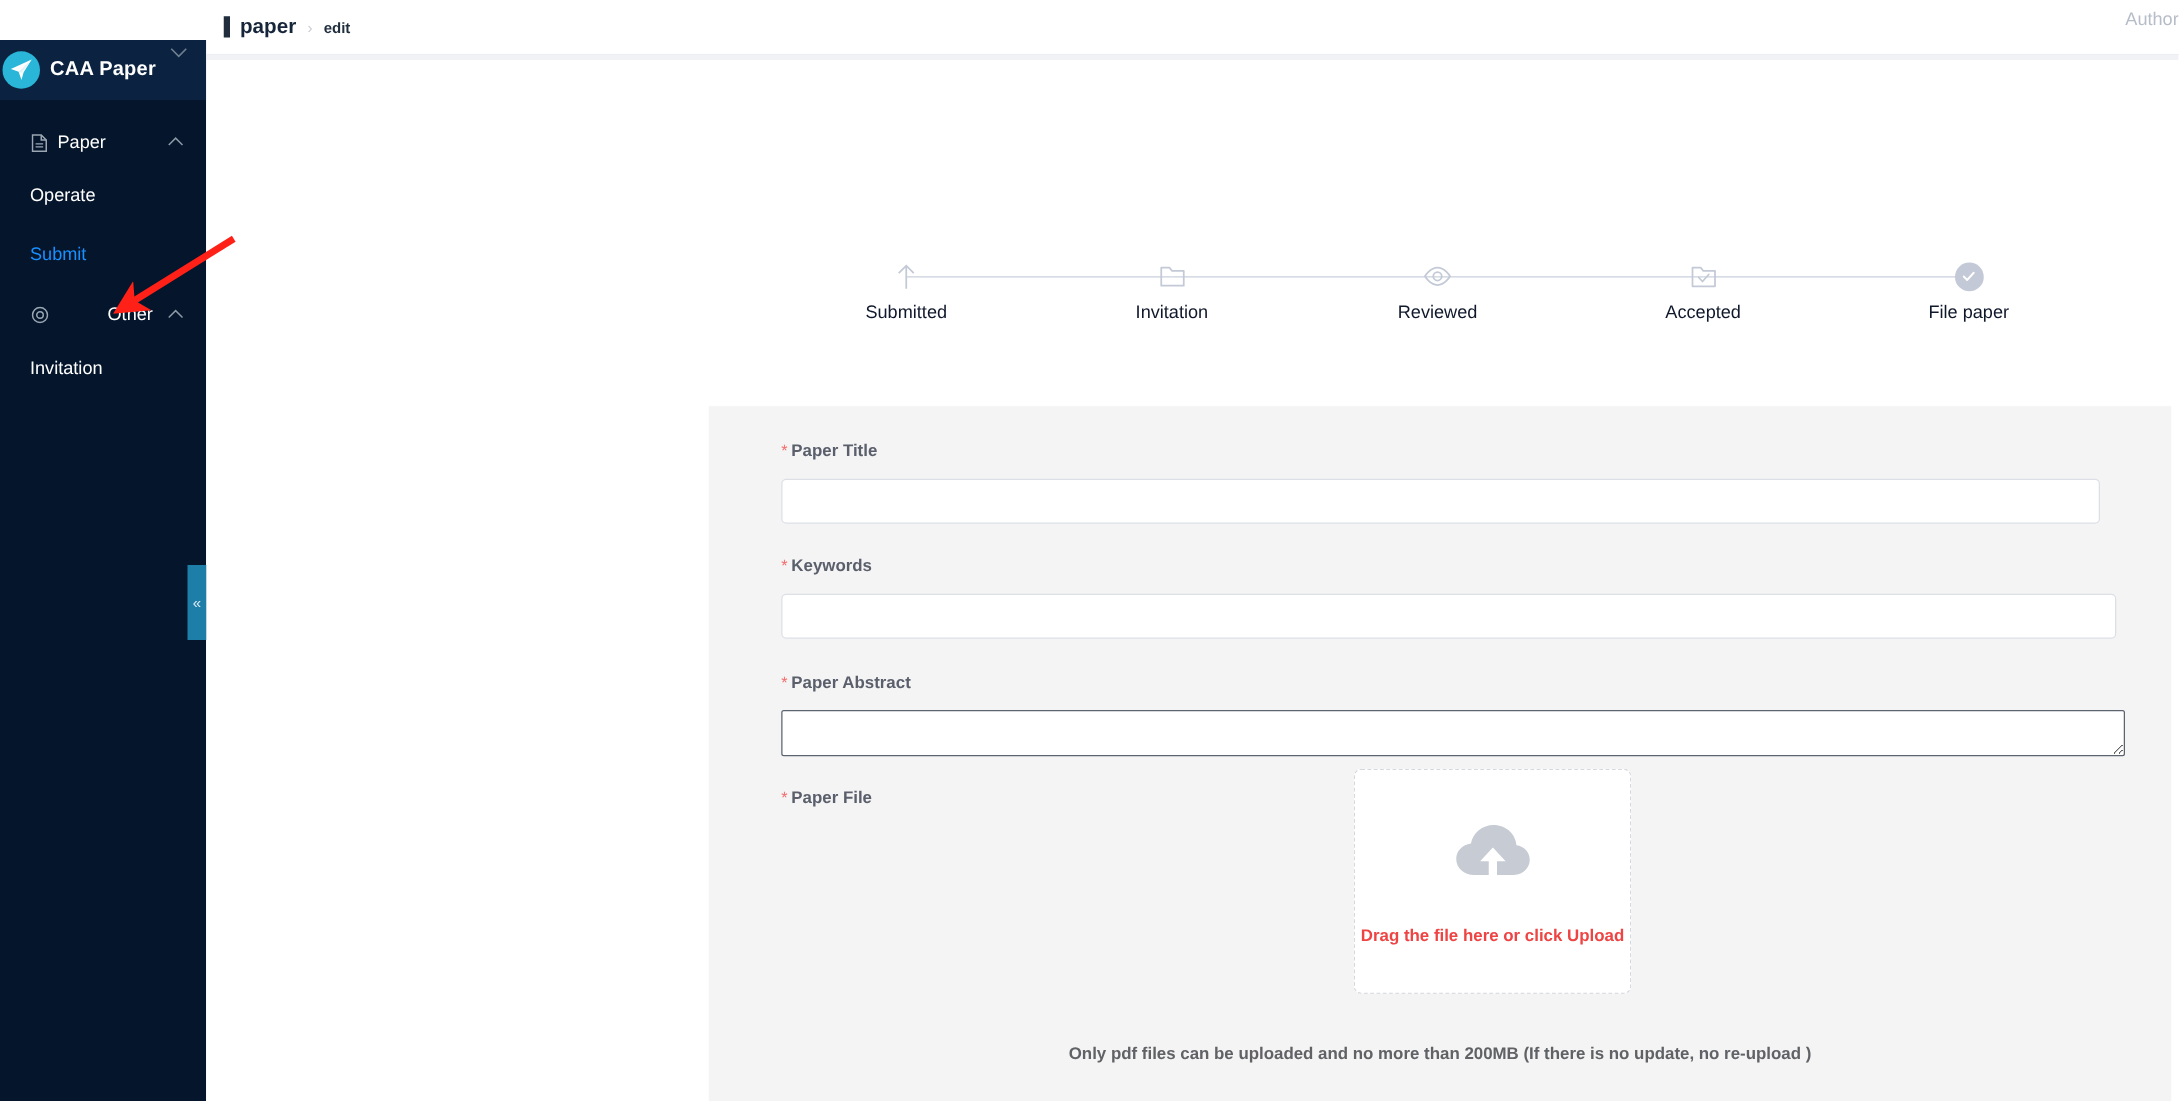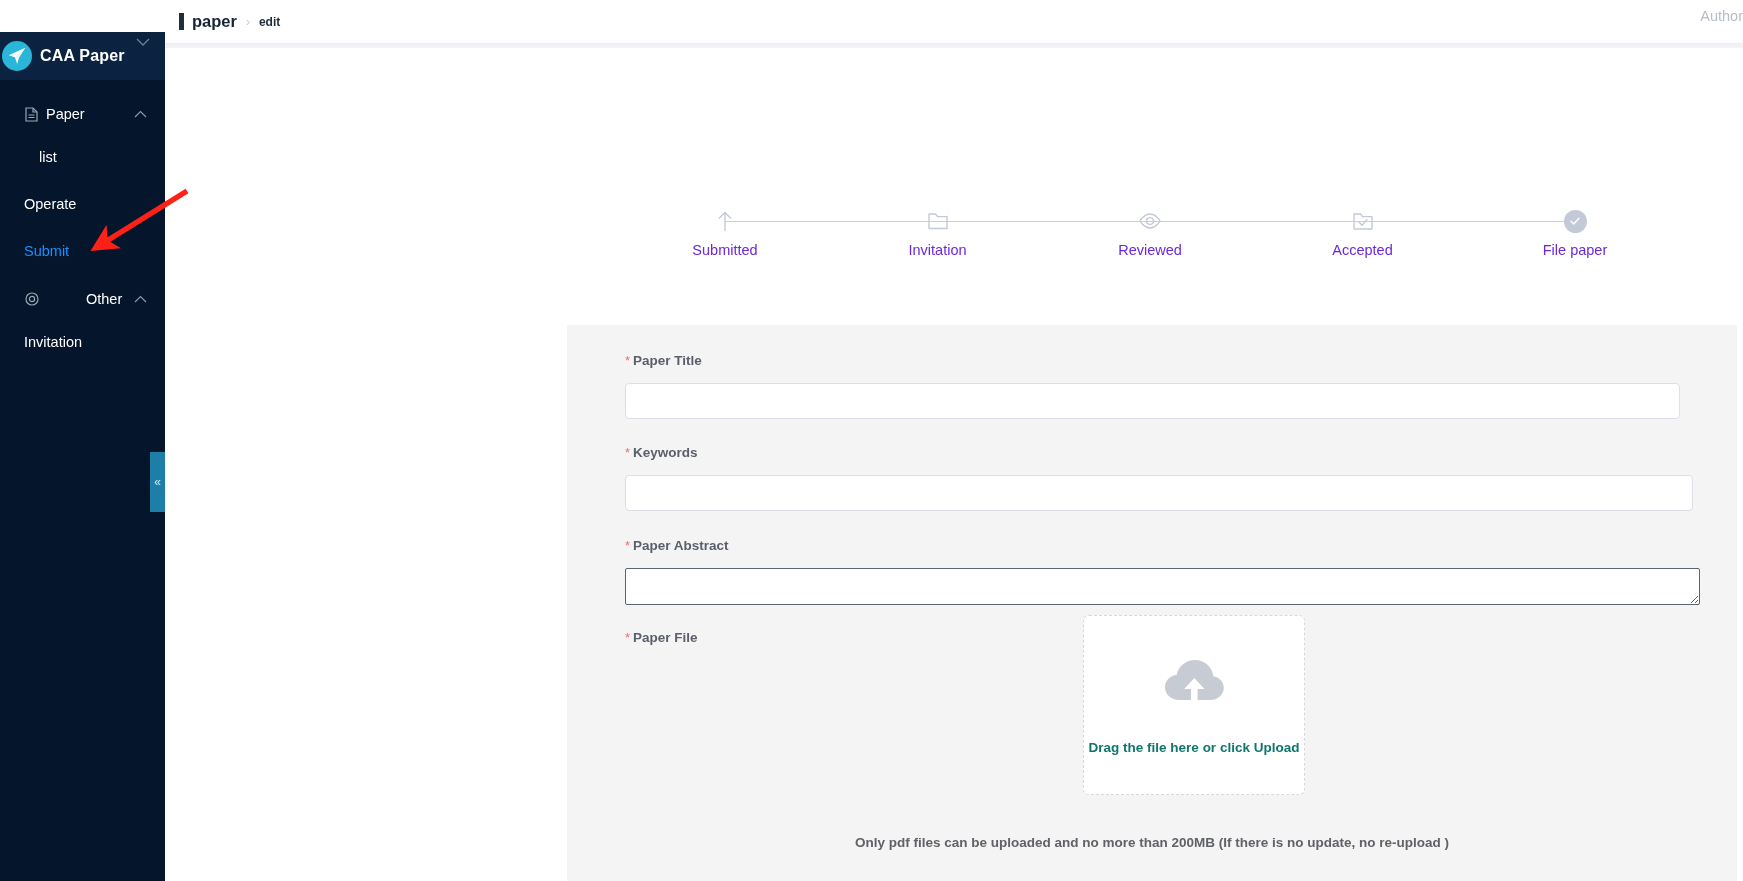--- a/index.html
+++ b/index.html
@@ -195,21 +195,21 @@
   }
   .step-icon {
     height: 26px;
     display: flex;
     align-items: center;
     justify-content: center;
     color: #c3c9d6;
   }
   .step-label {
     margin-top: 8px;
-    color: #6d28d9;
+    color: #0f172a;
     font-size: 14.5px;
     white-space: nowrap;
   }
   .step-line {
     flex: 1 1 auto;
     height: 1px;
     background: #c9cfdb;
     margin-top: 13px;
   }
   .step-dot-final {
@@ -281,21 +281,21 @@
     flex-direction: column;
     align-items: center;
     cursor: pointer;
   }
   .upload-icon {
     margin-top: 40px;
     color: #c0c4cc;
   }
   .upload-text {
     margin-top: 30px;
-    color: #0f766e;
+    color: #ef4444;
     font-size: 13.5px;
     font-weight: bold;
     white-space: nowrap;
   }
   .upload-hint {
     position: absolute;
     left: 0; right: 0;
     top: 510px;
     text-align: center;
     color: #606266;
@@ -347,23 +347,20 @@
           </svg>
         </span>
         <span>Paper</span>
         <span class="garrow">
           <svg width="13" height="8" viewBox="0 0 13 8">
               <path d="M1 7 L6.5 1.5 L12 7" fill="none" stroke="#8c98a4" stroke-width="1.2"></path>
             </svg>
         </span>
       </div>
 
-      <div class="menu-item sub">
-        <span>list</span>
-      </div>
       <div class="menu-item lvl1">
         <span>Operate</span>
       </div>
       <div class="menu-item lvl1 active">
         <span>Submit</span>
       </div>
 
       <div class="menu-group-title" style="margin-top:6px;gap:40px;">
         <span class="gicon">
           <svg width="14" height="14" viewBox="0 0 14 14">

